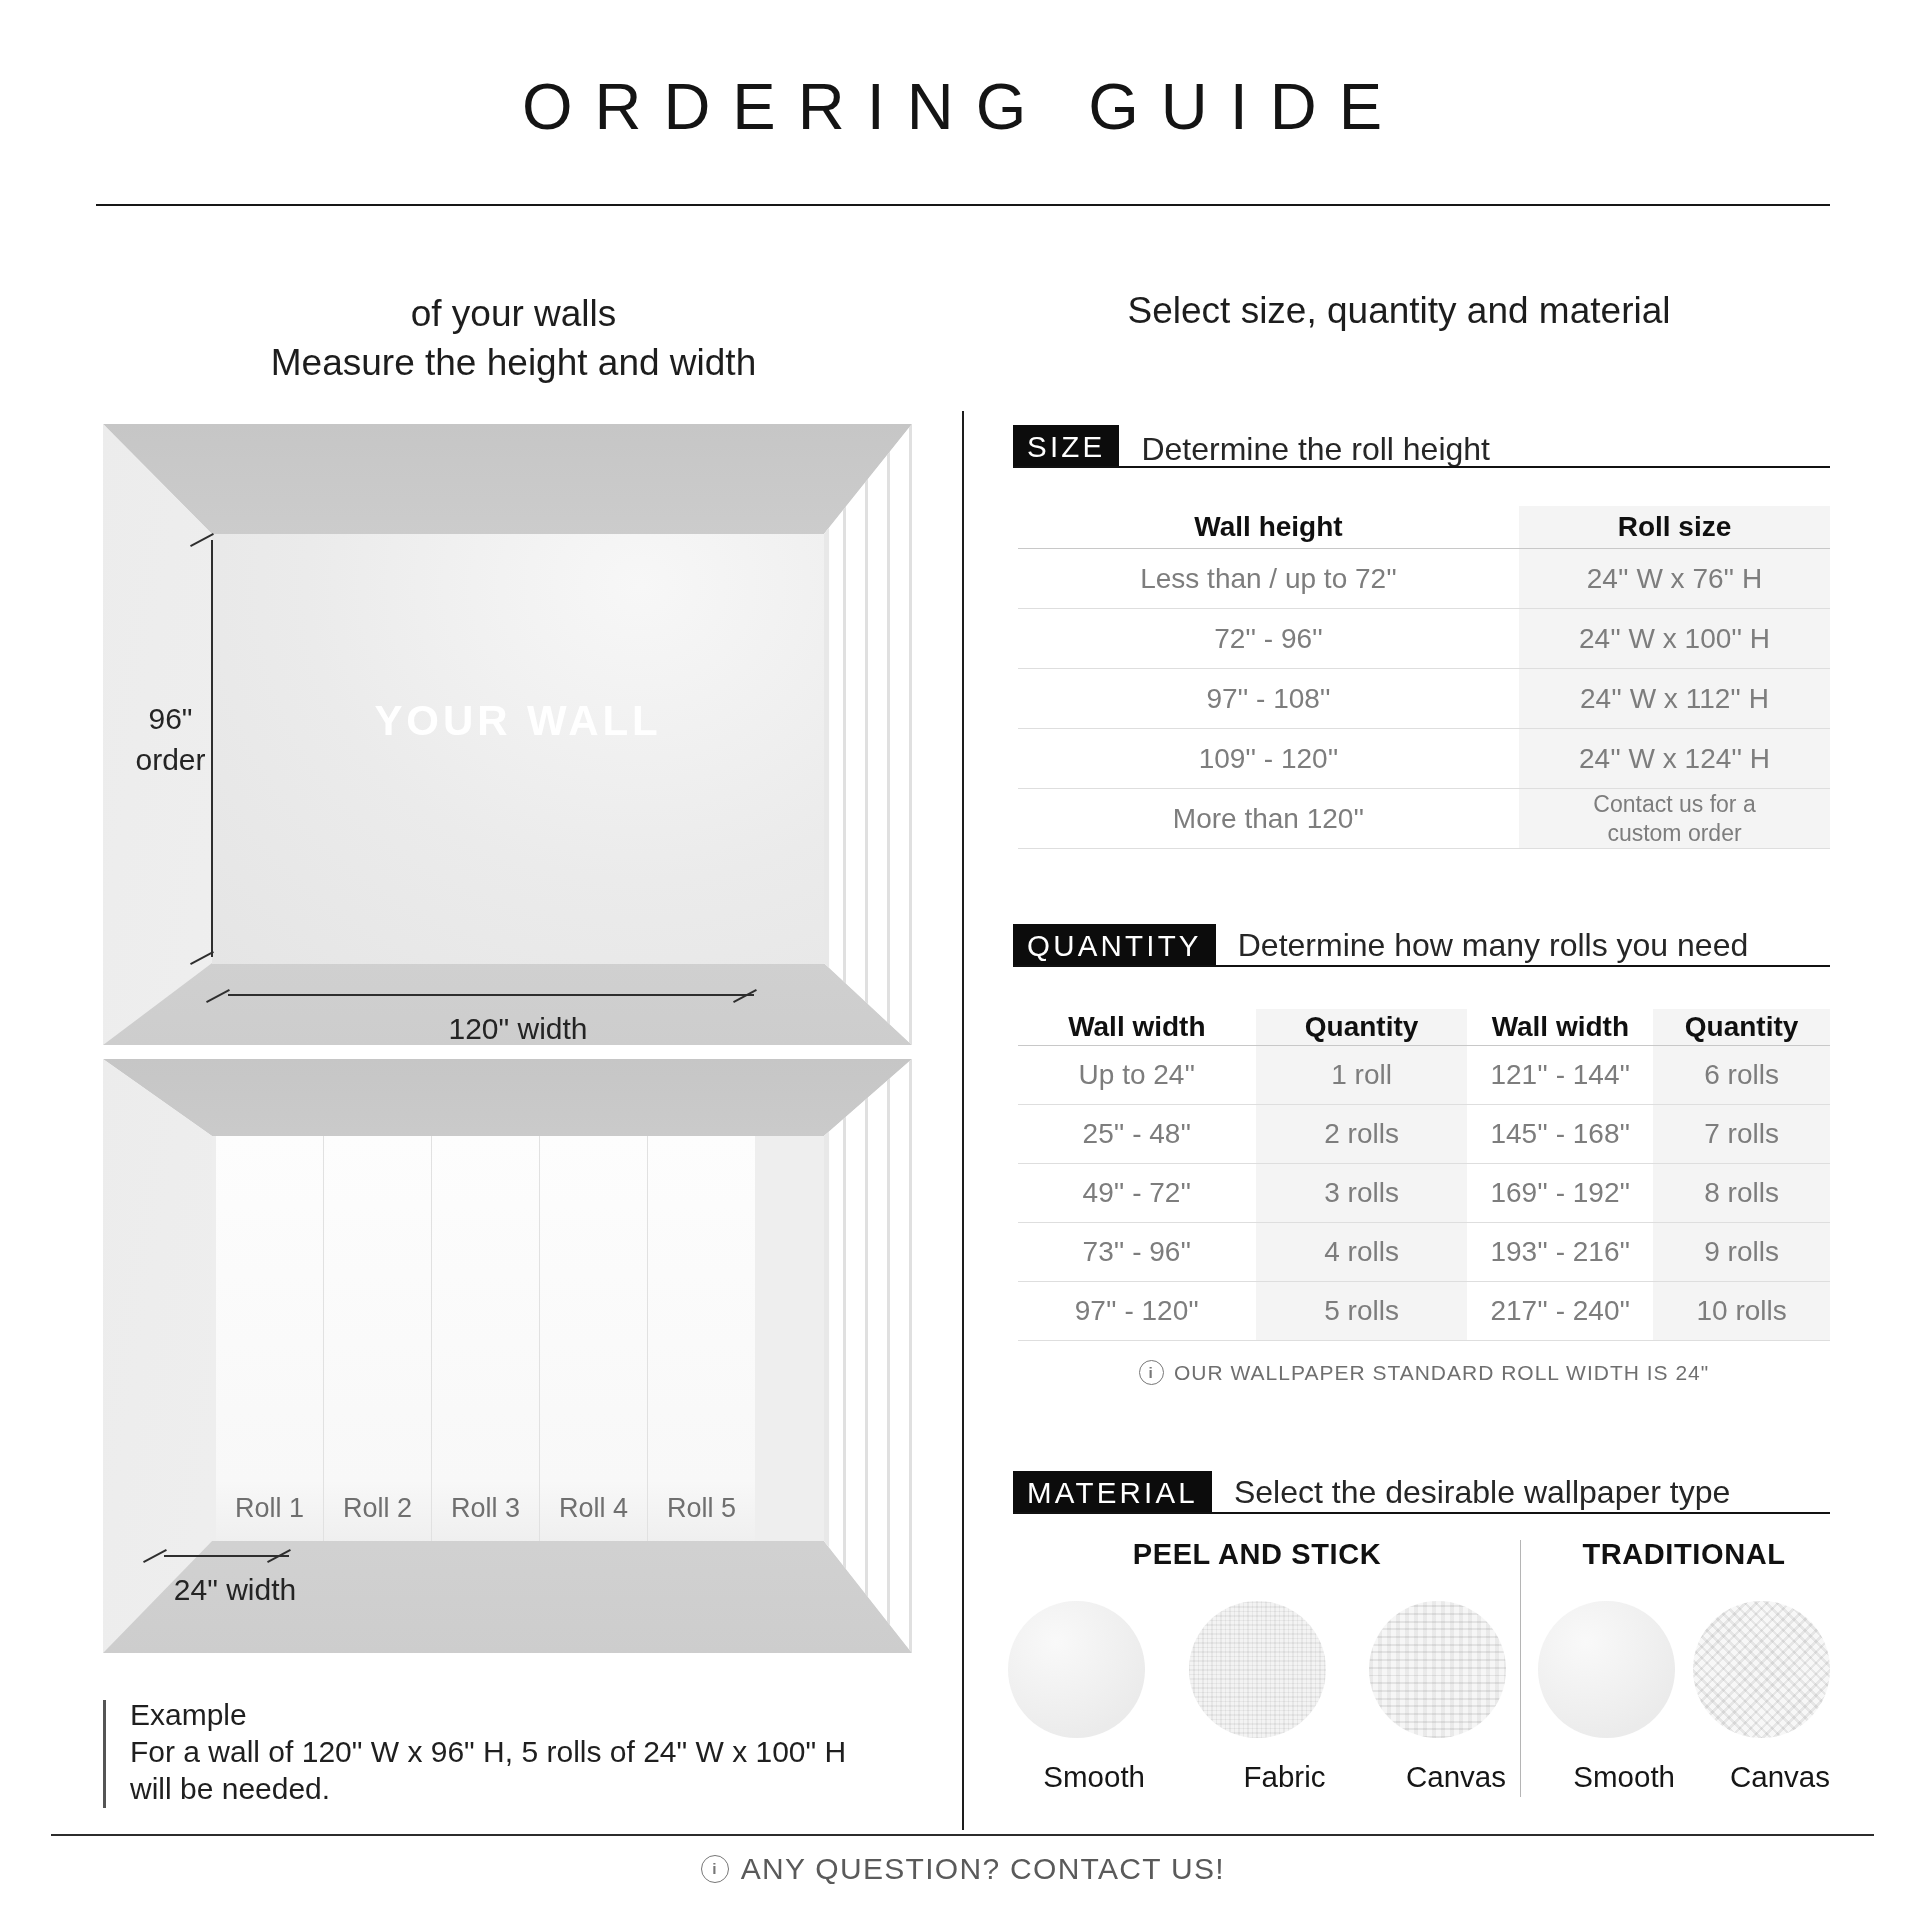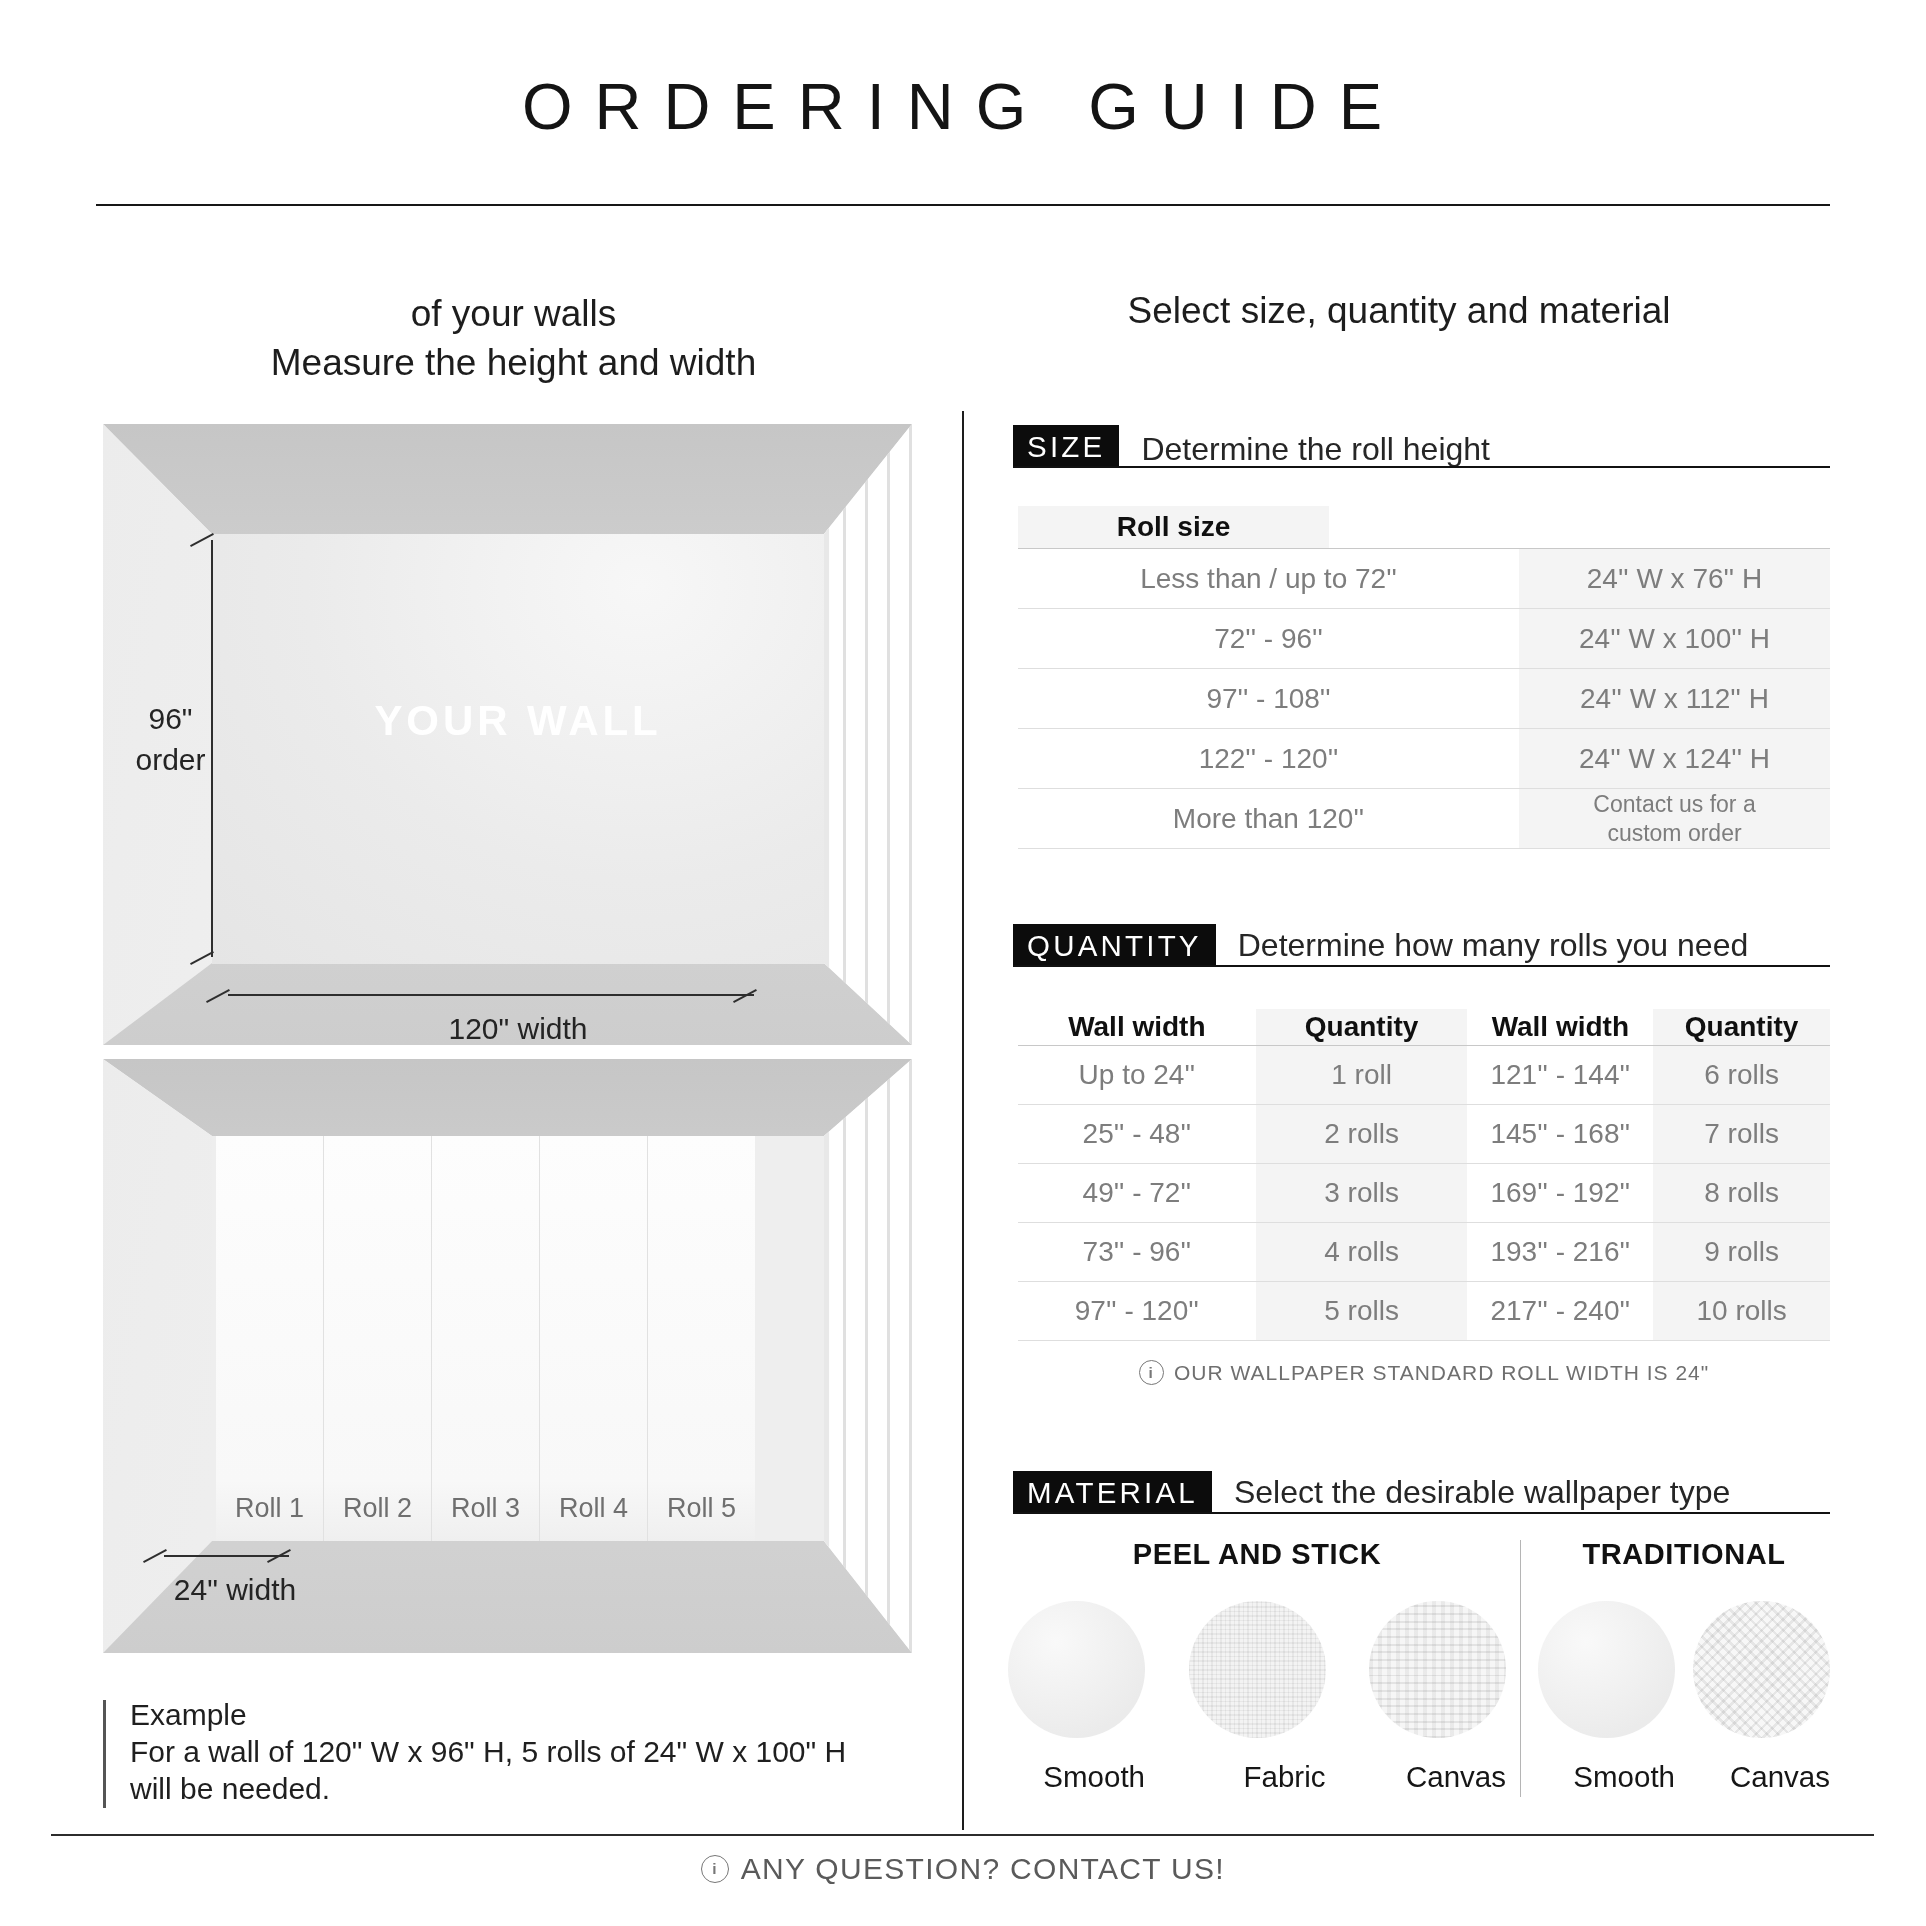--- a/index.html
+++ b/index.html
@@ -209,36 +209,37 @@
   </div>
 
   <div class="section-head" id="size-head">
     <div class="badge">SIZE</div>
     <div class="subtitle">Determine the roll height</div>
   </div>
   <div class="sec-rule" id="size-rule"></div>
 
   <div class="table" id="size-table">
     <div class="trow thead">
+      <div class="cell c1 th">Wall height</div>
       <div class="cell c2 th gray">Roll size</div>
     </div>
     <div class="trow">
       <div class="cell c1 td">Less than / up to 72''</div>
       <div class="cell c2 td gray">24'' W x 76'' H</div>
     </div>
     <div class="trow">
       <div class="cell c1 td">72'' - 96''</div>
       <div class="cell c2 td gray">24'' W x 100'' H</div>
     </div>
     <div class="trow">
       <div class="cell c1 td">97'' - 108''</div>
       <div class="cell c2 td gray">24'' W x 112'' H</div>
     </div>
     <div class="trow">
-      <div class="cell c1 td">122'' - 120''</div>
+      <div class="cell c1 td">109'' - 120''</div>
       <div class="cell c2 td gray">24'' W x 124'' H</div>
     </div>
     <div class="trow">
       <div class="cell c1 td">More than 120''</div>
       <div class="cell c2 td gray">
         <span class="small-cell">Contact us for a custom order</span>
       </div>
     </div>
   </div>
 

